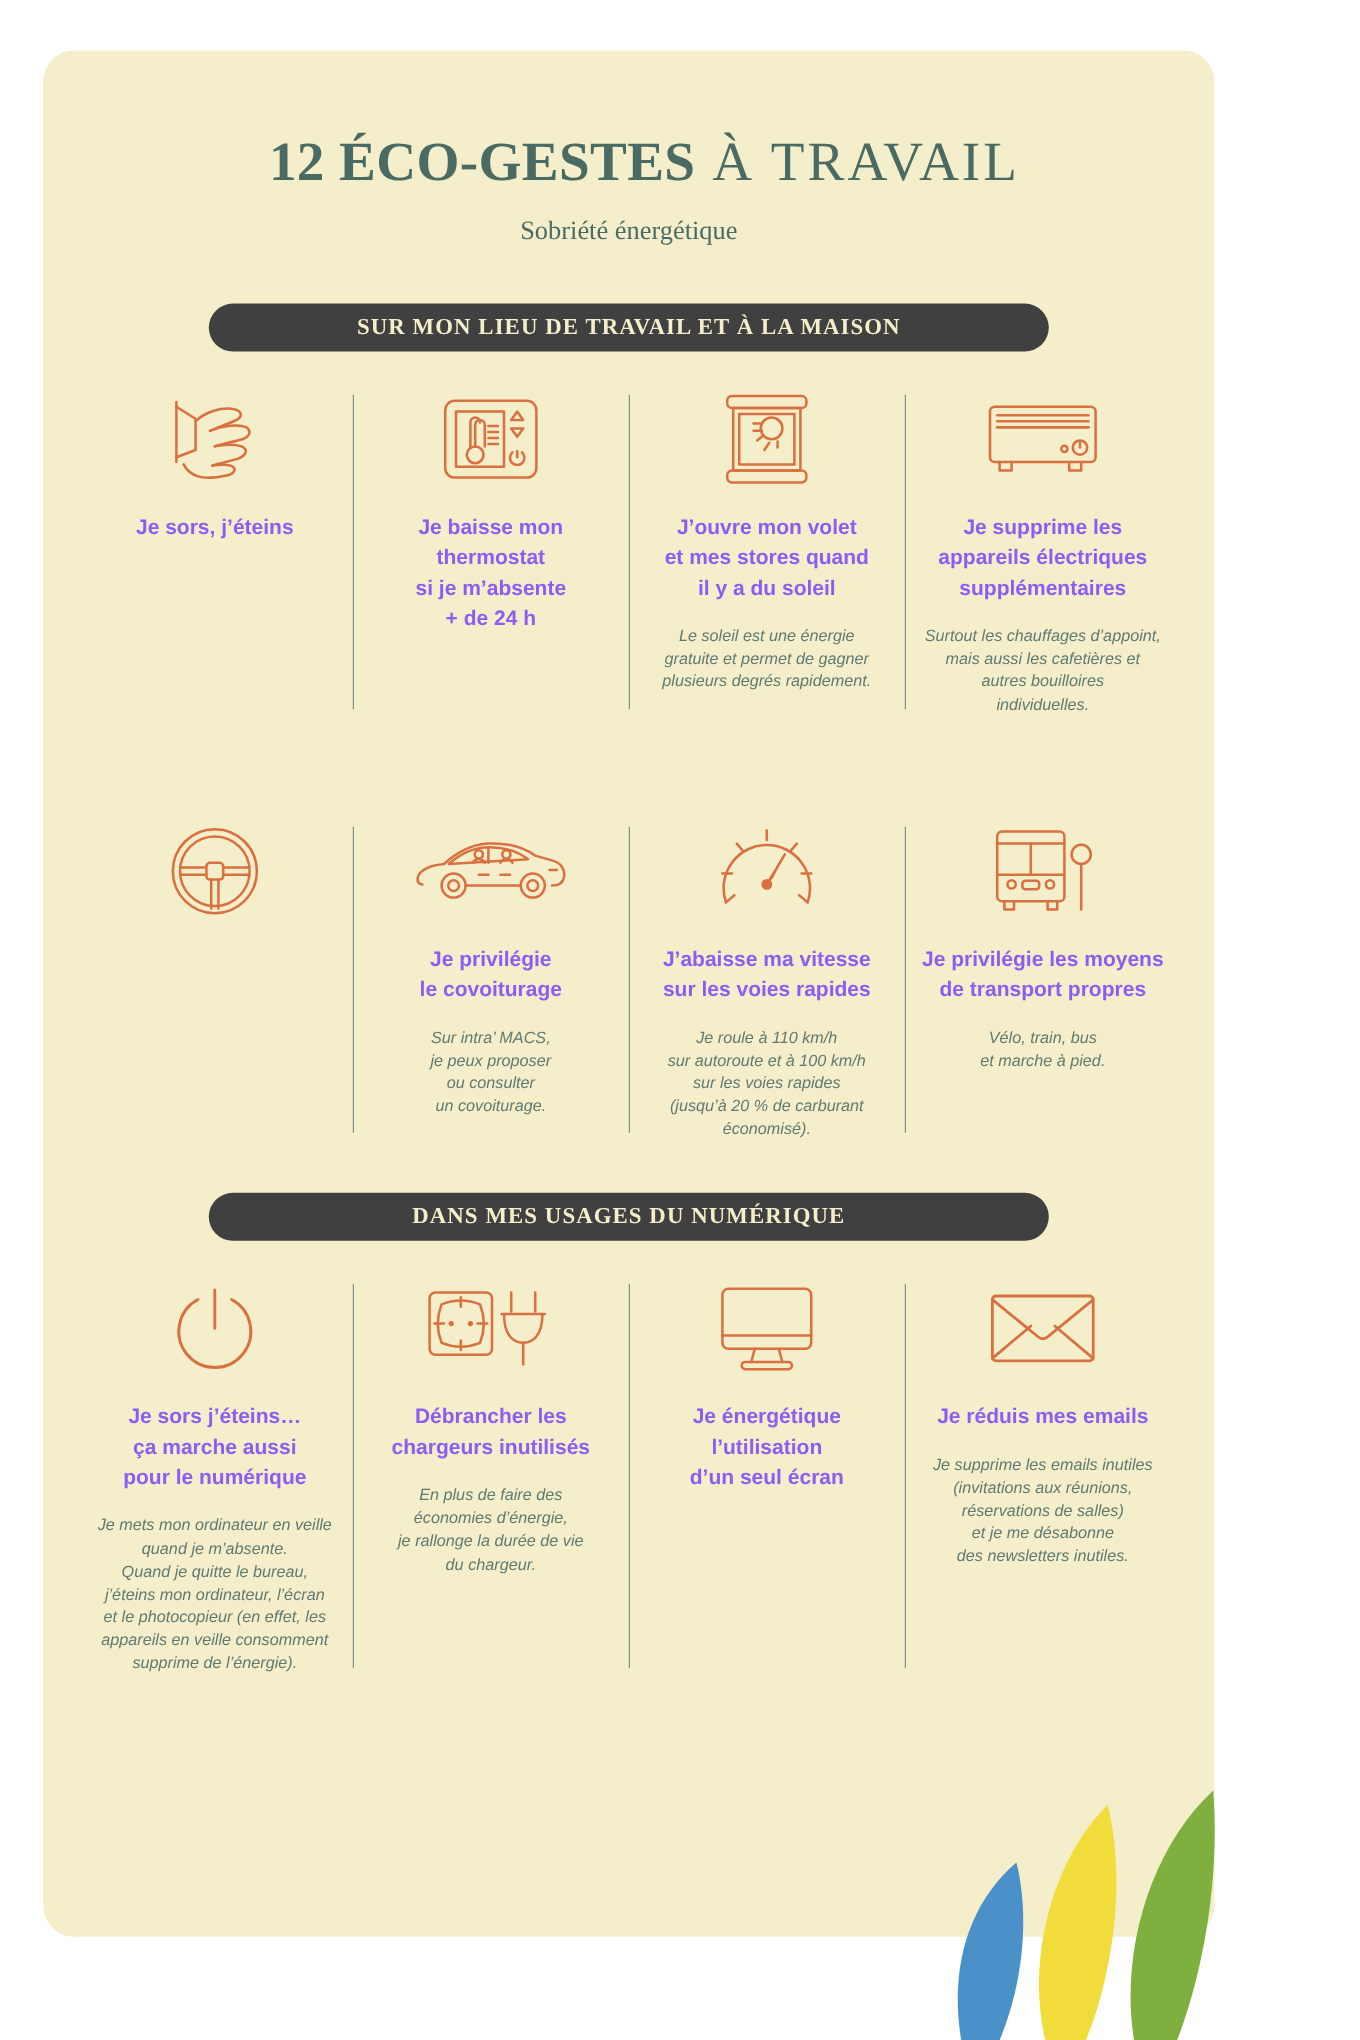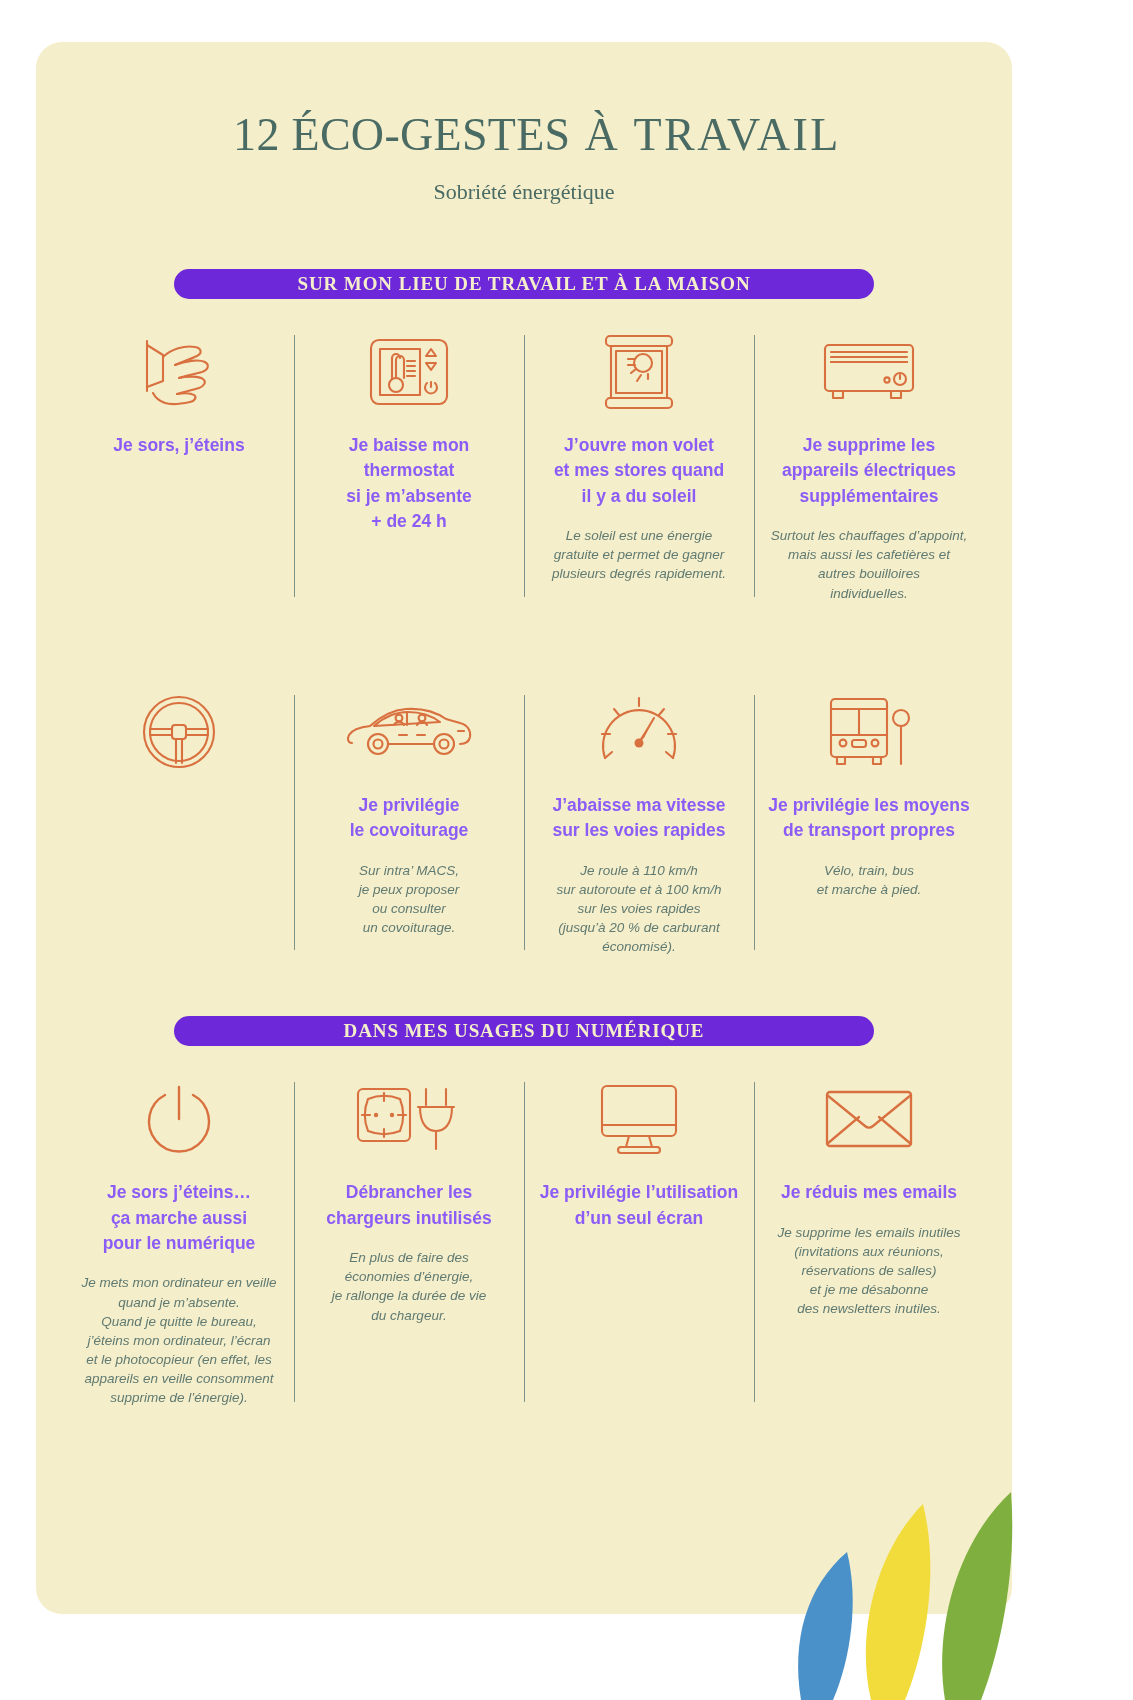--- a/index.html
+++ b/index.html
@@ -20,44 +20,43 @@
 
   
   .header { text-align: center; padding-top: 66px; }
   .title {
     font-family: "Liberation Serif", serif;
     font-size: 46px;
     letter-spacing: 0.3px;
     color: #4A6B63;
     white-space: nowrap;
   }
-  .title .strong { font-weight: normal; margin-left: 26px; }
+  .title .strong { font-weight: bold; margin-left: 26px; }
   .title .light { font-weight: normal; letter-spacing: 2.5px; }
   .subtitle {
     margin-top: 18px;
     font-size: 22px;
     color: #4A6B63;
     font-weight: 400;
     font-family: Liberation Serif, serif;
   }
 
   
   .banner-wrap { display: flex; justify-content: center; }
   .banner {
-    background: #6d28d9;
+    background: #404040;
     color: #F5EECB;
     border-radius: 22px;
-    height: 30px;
+    height: 40px;
     width: 700px;
     display: flex; align-items: center; justify-content: center;
     font-family: "Liberation Serif", serif;
     font-weight: bold;
     font-size: 19px;
     letter-spacing: 0.9px;
-    margin-top: 16px;
   }
 
   
   .grid {
     display: flex;
     padding: 0 28px;
     margin-top: 30px;
   }
   .cell {
     flex: 1 1 0;
@@ -367,21 +366,21 @@
     <div class="cell">
       <div class="icon-box">
         <svg width="86" height="72" viewBox="0 0 86 72" fill="none" stroke="#D9703F" stroke-width="2.1" stroke-linecap="round" stroke-linejoin="round">
           <rect x="6" y="3" width="74" height="50" rx="5"></rect>
           <path d="M6 42 L80 42"></path>
           <path d="M33 53 L30 64"></path>
           <path d="M53 53 L56 64"></path>
           <rect x="22" y="64" width="42" height="6" rx="3"></rect>
         </svg>
       </div>
-      <div class="headline">Je privilégie l’utilisation
+      <div class="headline">Je énergétique l’utilisation
 d’un seul écran</div>
       <div class="note"></div>
     </div>
 
     <div class="cell">
       <div class="icon-box">
         <svg width="92" height="64" viewBox="0 0 92 64" fill="none" stroke="#D9703F" stroke-width="2.3" stroke-linecap="round" stroke-linejoin="round">
           <rect x="4" y="5" width="84" height="54" rx="3"></rect>
           <path d="M4 8 L42 39 C44.5 41 47.5 41 50 39 L88 8"></path>
           <path d="M4 57 L36 30"></path>

